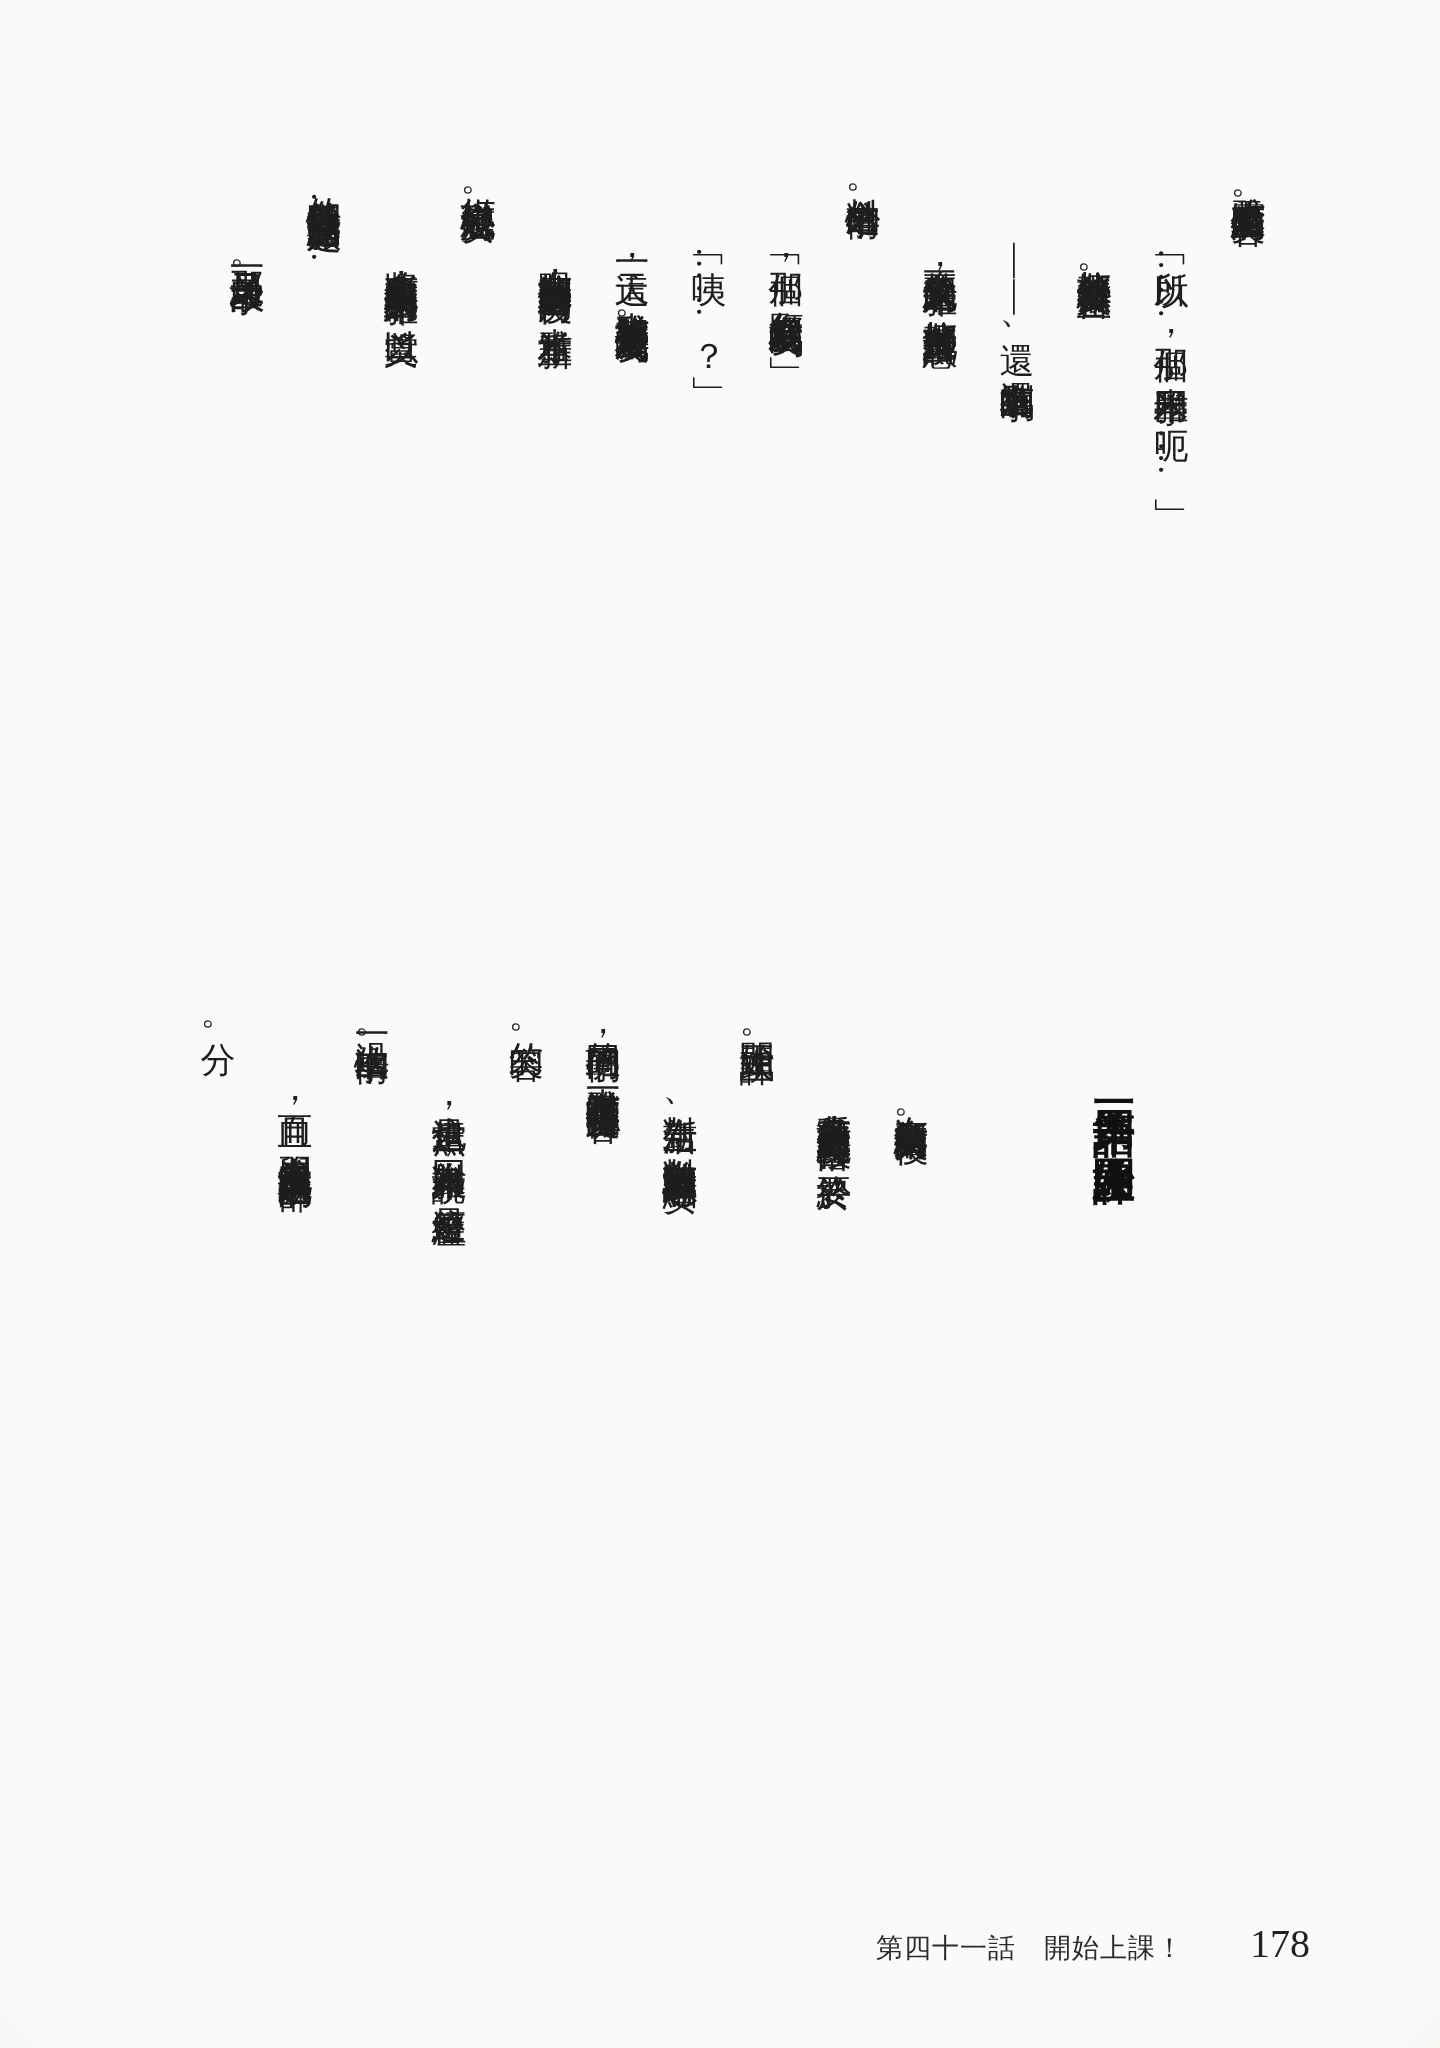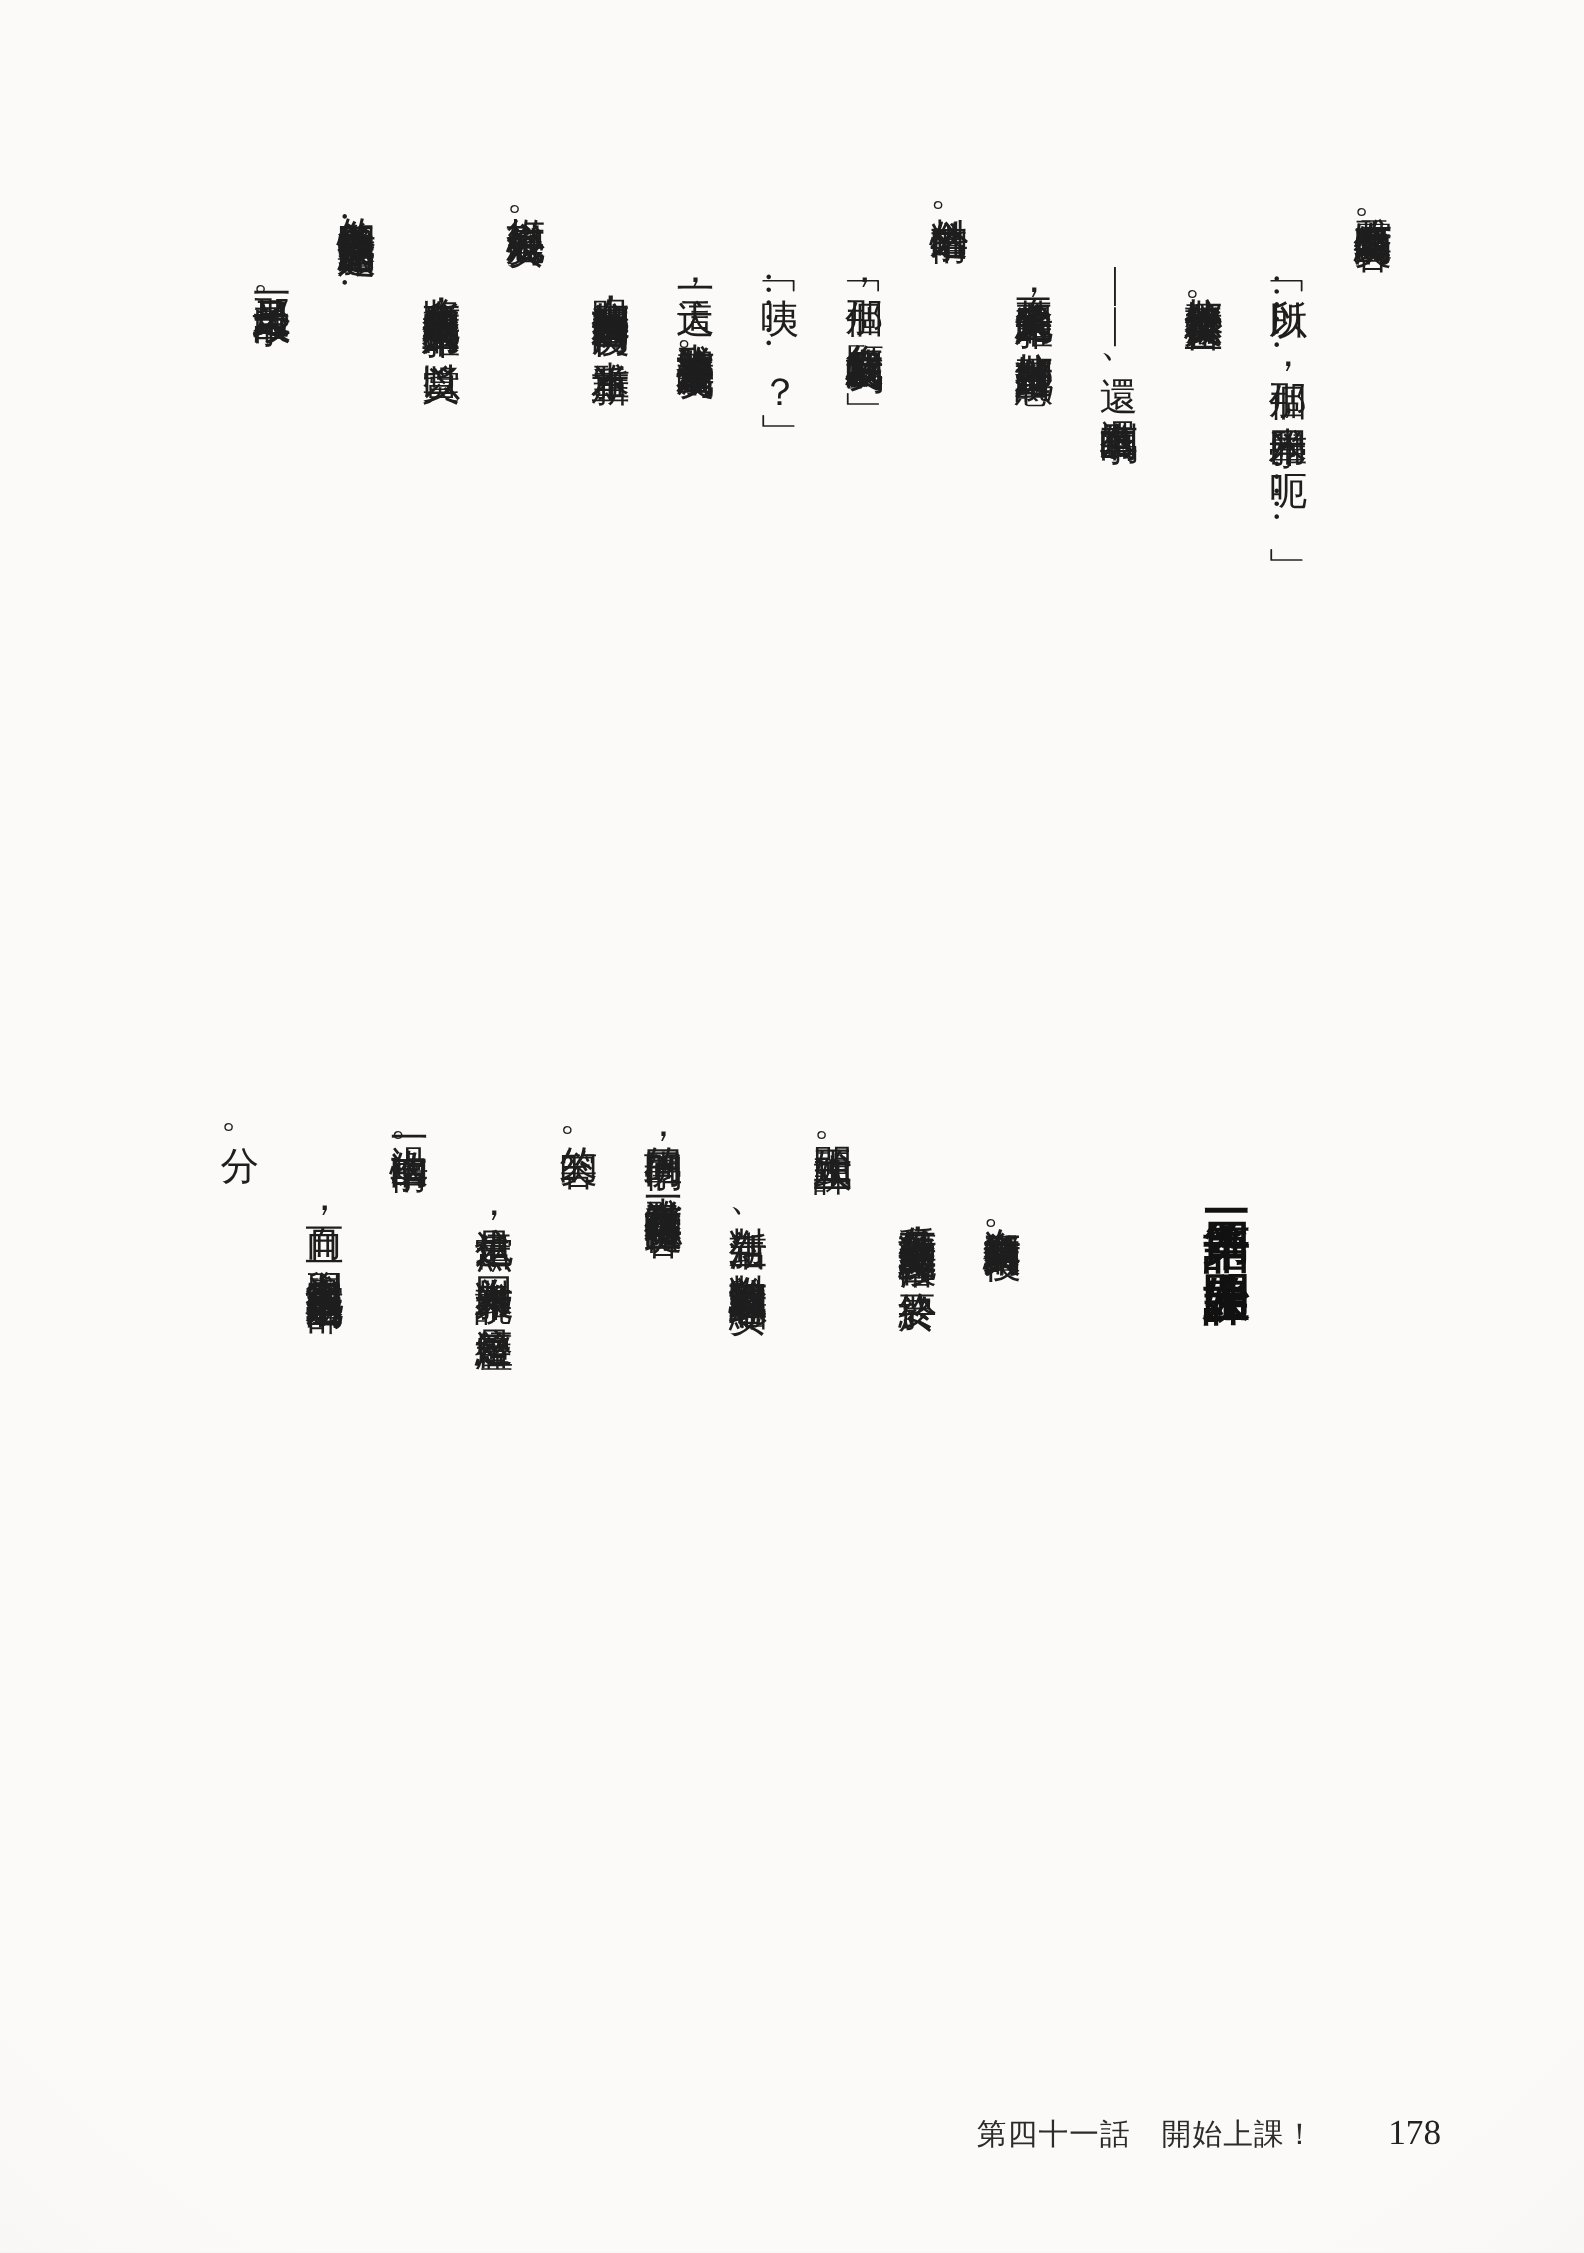--- a/index.html
+++ b/index.html
@@ -54,21 +54,21 @@
     display: flex;
     align-items: baseline;
     gap: 66px;
   }
   .running-title {
     font-size: 27px;
     letter-spacing: 1px;
     color: #2b2b2b;
   }
   .page-number {
-    font-size: 32px;
+    font-size: 40px;
     color: #222222;
   }
 </style>
 </head>
 <body>
 
 <div class="page">
 
   <section class="vblock top">
     <div class="cols"><div class="vcol" style="padding-top: 0px;">雅露出有點僵硬的笑容。</div><div class="vcol" style="padding-top: 73px;">「所以……那個，米雅同學，呃……」</div><div class="vcol" style="padding-top: 73px;">拉斐娜忽然變得欲言又止。</div><div class="vcol" style="padding-top: 73px;">——還、還有別的事嗎？</div><div class="vcol" style="padding-top: 73px;">不禁想要逃跑的米雅，拉斐娜卻對她說出意</div><div class="vcol" style="padding-top: 0px;">料之外的事情。</div><div class="vcol" style="padding-top: 73px;">「那個，您願意成為我的朋友嗎？」</div><div class="vcol" style="padding-top: 73px;">「咦……？」</div><div class="vcol" style="padding-top: 73px;">這一天，米雅和拉斐娜公爵千金成為朋友。</div><div class="vcol" style="padding-top: 73px;">在跟拉斐娜告別回到自己房間後，米雅重新</div><div class="vcol" style="padding-top: 0px;">打從心底慰勞安妮。</div><div class="vcol" style="padding-top: 73px;">將有所顧慮的安妮硬帶上街的米雅，以獎賞</div><div class="vcol" style="padding-top: 0px;">的名義進行快樂的甜點巡迴之旅……</div><div class="vcol" style="padding-top: 73px;">那又是另一段故事。</div></div>

